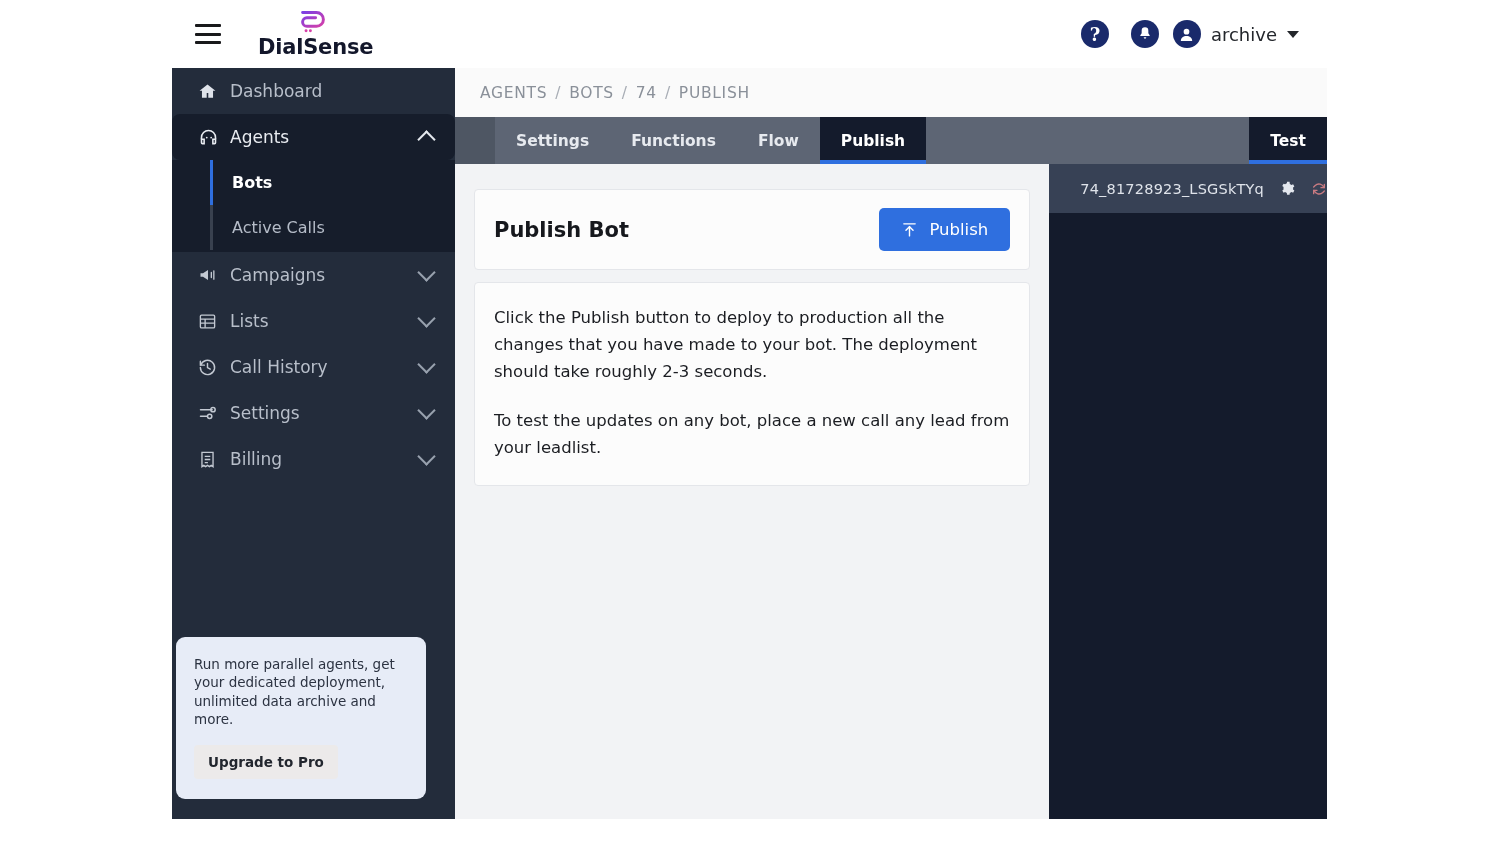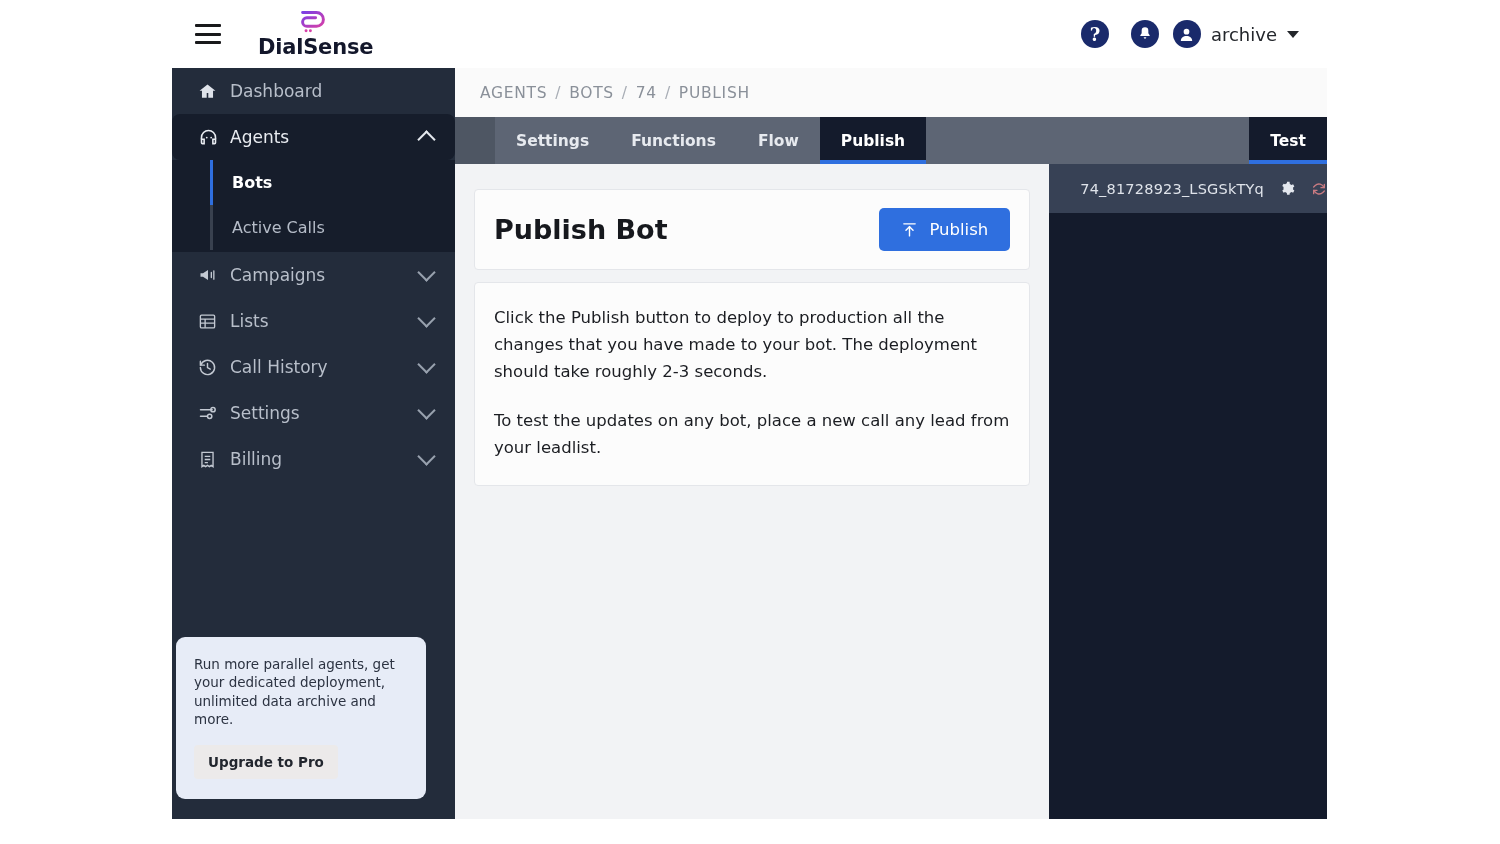--- a/index.html
+++ b/index.html
@@ -146,21 +146,21 @@
   .content-split { display: flex; height: 655px; }
   .content-left { width: 595px; background: #f2f3f5; padding: 25px 19px 0 19px; }
   .content-right { flex: 1; background: #141b2c; }
 
   .card {
     background: #fcfcfc; border: 1px solid #e4e6ea; border-radius: 4px;
   }
   .card-head {
     padding: 18px 19px; display: flex; align-items: center; justify-content: space-between;
   }
-  .card-title { font-size: 27px; font-weight: bold; color: #16181d; }
+  .card-title { font-size: 21px; font-weight: bold; color: #16181d; }
   .publish-btn {
     background: #2f6fdf; border: none; border-radius: 5px;
     color: #fff; font-size: 16.5px; font-family: inherit;
     padding: 12px 22px; display: flex; align-items: center; gap: 11px;
     cursor: pointer;
   }
   .card-body { margin-top: 12px; padding: 22px 19px 24px 19px; }
   .card-body p {
     font-size: 16.5px; line-height: 1.63; color: #1b1d22;
   }

